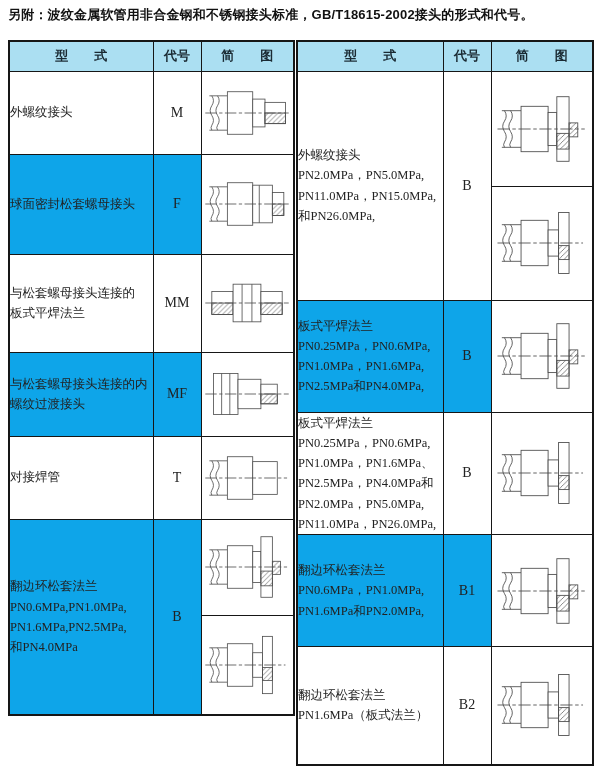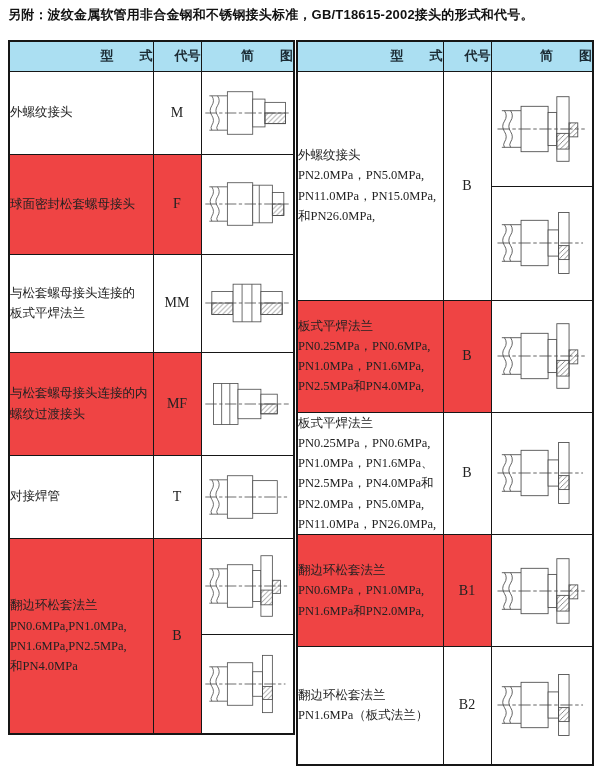--- a/index.html
+++ b/index.html
@@ -14,32 +14,32 @@
   }
   table.data-table {
     position:absolute; border-collapse:collapse; table-layout:fixed;
     border:2px solid #161616; background:#fff;
   }
   table.data-table td, table.data-table th {
     border:1px solid #161616; padding:0; vertical-align:middle; overflow:hidden;
   }
   th.hdr {
     background:#abdff2; font-weight:600; font-size:13px; color:#1a2a33;
-    text-align:right;
+    text-align:center;
   }
   td.type {
     font-family:"Liberation Serif", serif;
     font-size:12.5px; line-height:1.62; text-align:left;
     padding:4px 4px 4px 10px; white-space:pre-line; color:#222;
   }
   td.code {
     font-family:"Liberation Serif", serif; font-size:14px; text-align:center; color:#222;
   }
   td.diag { text-align:center; background:#fff; }
-  .yellow { background:#ef4444; }
+  .yellow { background:#0ea5e9; }
   svg.diagram { stroke:#4d4d4d; stroke-width:1; fill:none; display:inline-block; vertical-align:middle; }
   #svg-defs { position:absolute; width:0; height:0; overflow:hidden; }
 </style>
 </head>
 <body>
 
 <svg id="svg-defs" aria-hidden="true">
   <defs>
     <pattern id="hatch" patternUnits="userSpaceOnUse" width="6" height="6">
       <path d="M0,6 L6,0" stroke="#777" stroke-width="1"></path>
@@ -144,21 +144,21 @@
     <tr style="height:98px">
       <td class="type">与松套螺母接头连接的
 板式平焊法兰</td>
       <td class="code">MM</td>
       <td class="diag">
         <svg class="diagram" width="90" height="82" viewBox="0 0 110 90">
               <use href="#fit-mm"></use>
             </svg>
       </td>
     </tr>
-    <tr style="height:103px">
+    <tr style="height:84px">
       <td class="type yellow">与松套螺母接头连接的内
 螺纹过渡接头</td>
       <td class="code yellow">MF</td>
       <td class="diag">
         <svg class="diagram" width="90" height="82" viewBox="0 0 110 90">
               <use href="#fit-mf"></use>
             </svg>
       </td>
     </tr>
     <tr style="height:69px">

